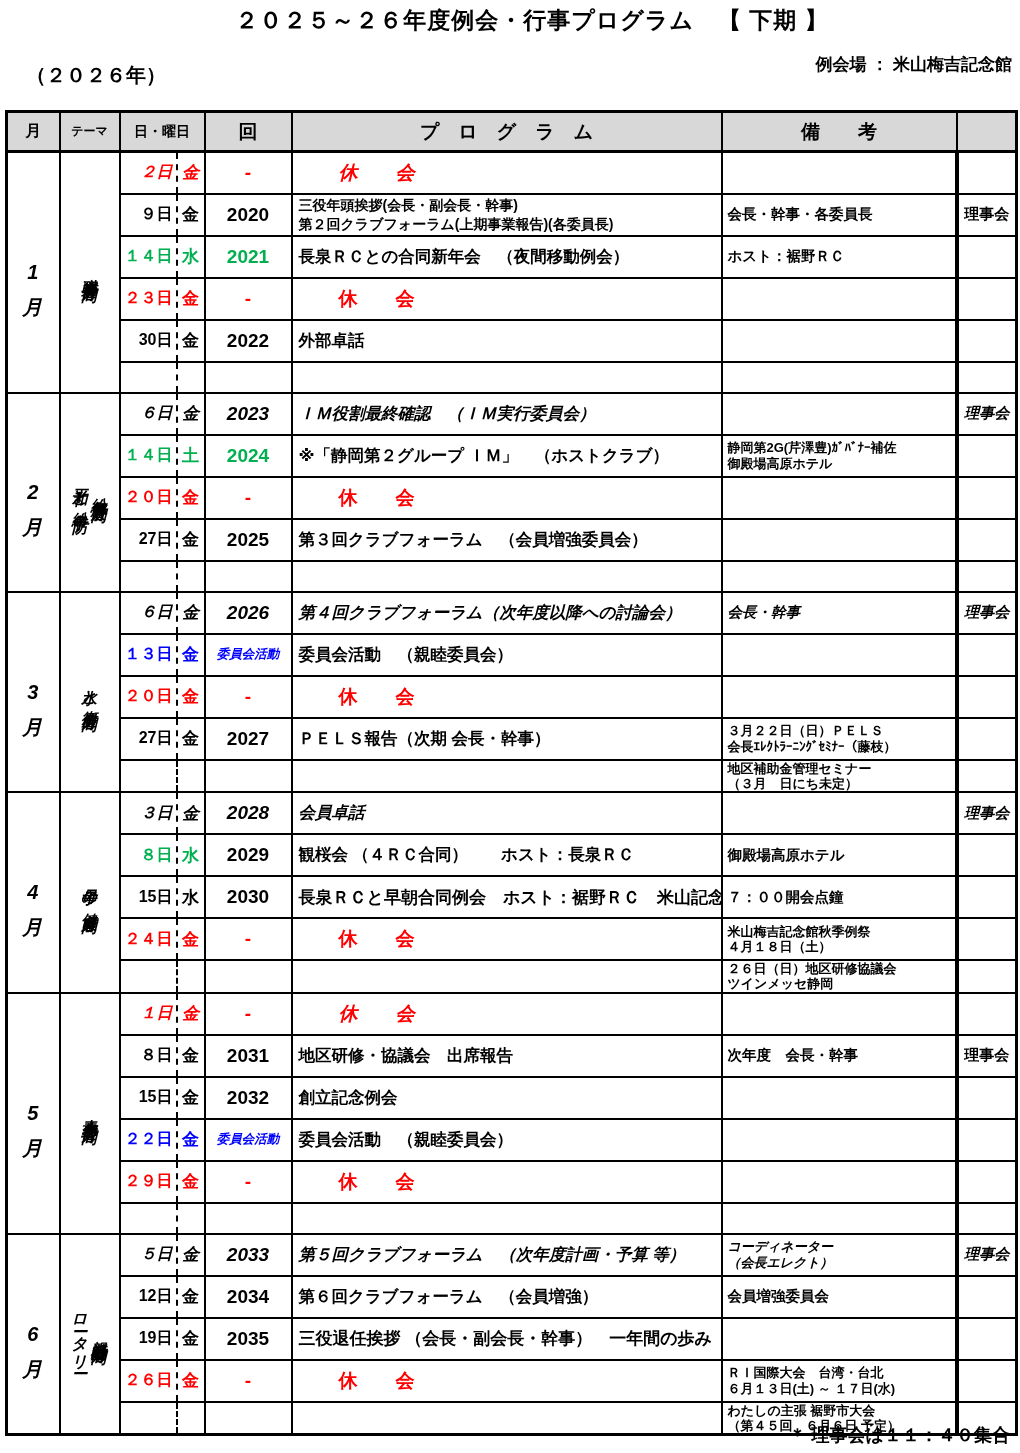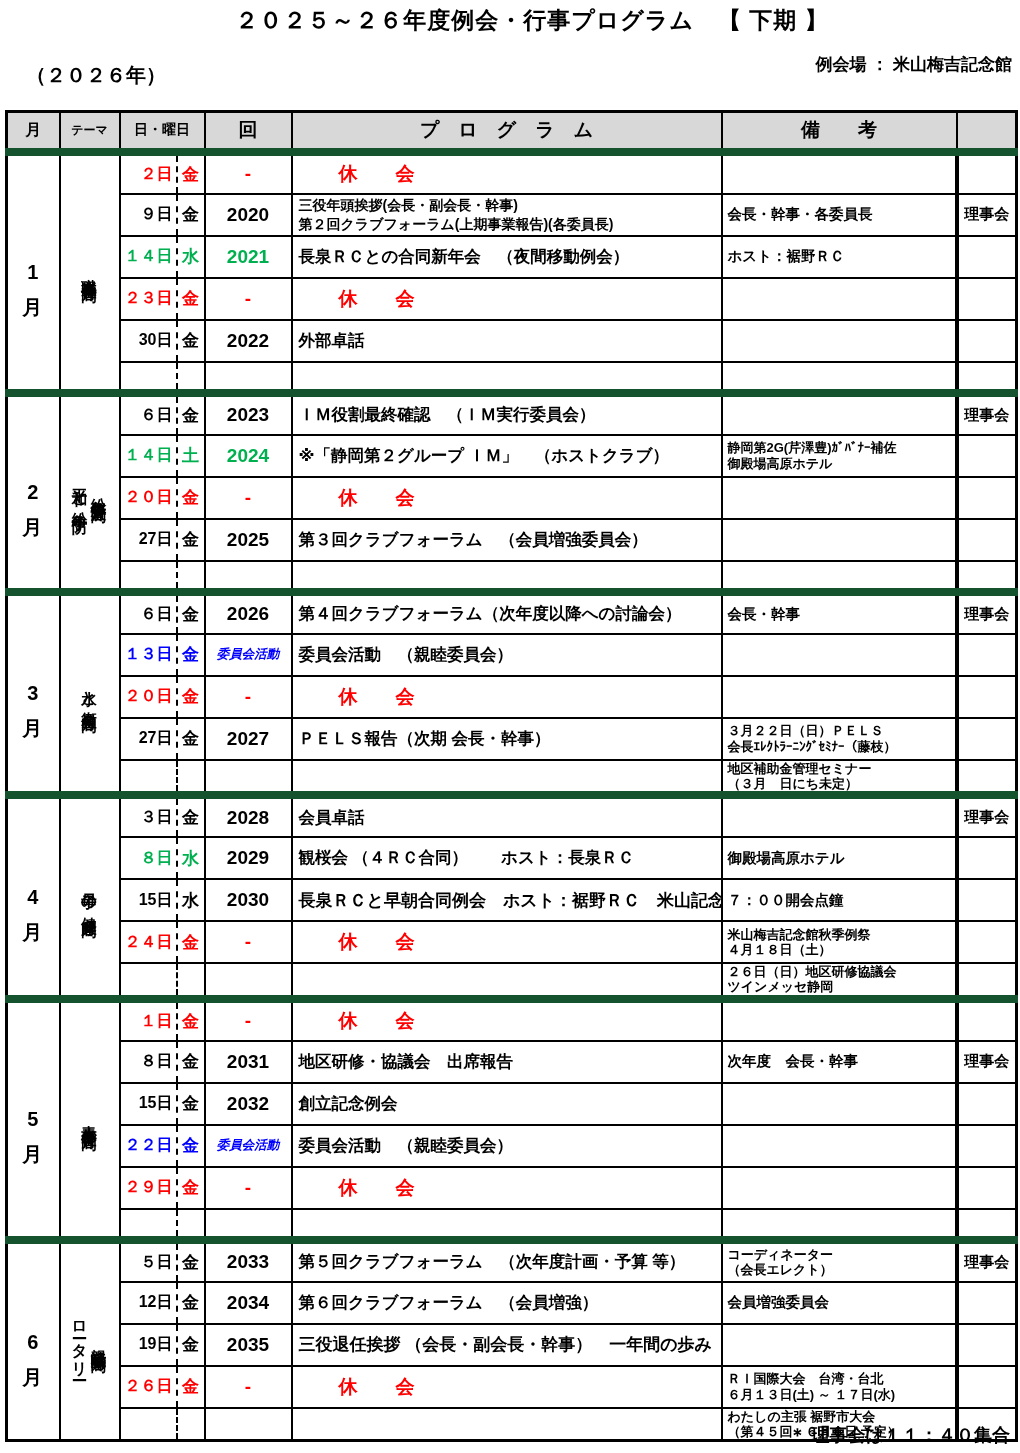--- a/index.html
+++ b/index.html
@@ -18,21 +18,21 @@
     border:3px solid #000;
   }
   th, td { border:2px solid #000; overflow:hidden; }
   th {
     background:#D8D8D8; height:40px; font-size:16px;
     border-bottom:3px solid #000; text-align:center;
   }
   th.h-theme { font-size:12px; }
   th.h-date { font-size:14px;margin-left:48px; }
   th.h-kai, th.h-prog, th.h-rem { font-size:19px; }
-  tr.m-first td { border-top:8px solid #14532d; }
+  tr.m-first td { border-top:2px solid #14532d;font-style:italic; }
   td.c-month {
     text-align:center; vertical-align:middle; font-size:20px;
     writing-mode:vertical-rl; text-orientation:upright;
   }
   td.c-theme { text-align:center; vertical-align:middle; padding:2px 0; }
   .theme-wrap { display:flex; flex-direction:row; justify-content:center; align-items:center; gap:2px; }
   .theme-line {
     writing-mode:vertical-rl; font-size:15.5px; letter-spacing:2px;
     max-height:225px; line-height:1.1;
   }

